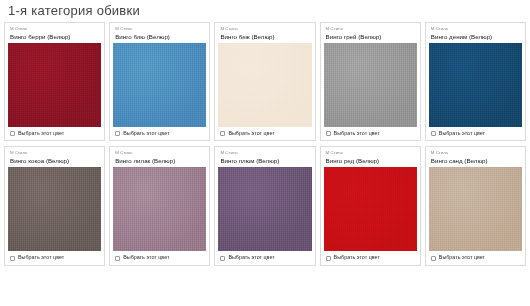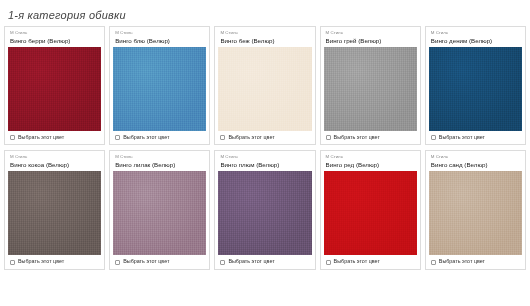--- a/index.html
+++ b/index.html
@@ -6,27 +6,26 @@
   body{
     width:530px;height:306px;
     background:#ffffff;
     font-family:"Liberation Sans","DejaVu Sans",sans-serif;
     color:#333;
     overflow:hidden;
   }
   .page{width:530px;height:306px;position:relative;box-sizing:border-box;padding:0 4px;}
 
   .page-title{
-    font-size:11px;
+    font-size:13px;
     color:#444;
     letter-spacing:.02em;
-    padding:10px 0 5px 4px;
+    padding:4px 0 5px 4px;
     line-height:1;
     white-space:nowrap;
-    font-style:italic;
   }
 
   .grid{
     display:grid;
     grid-template-columns:repeat(5,1fr);
     gap:4px;
   }
   .row-gap{height:5px;}
 
   .card{

